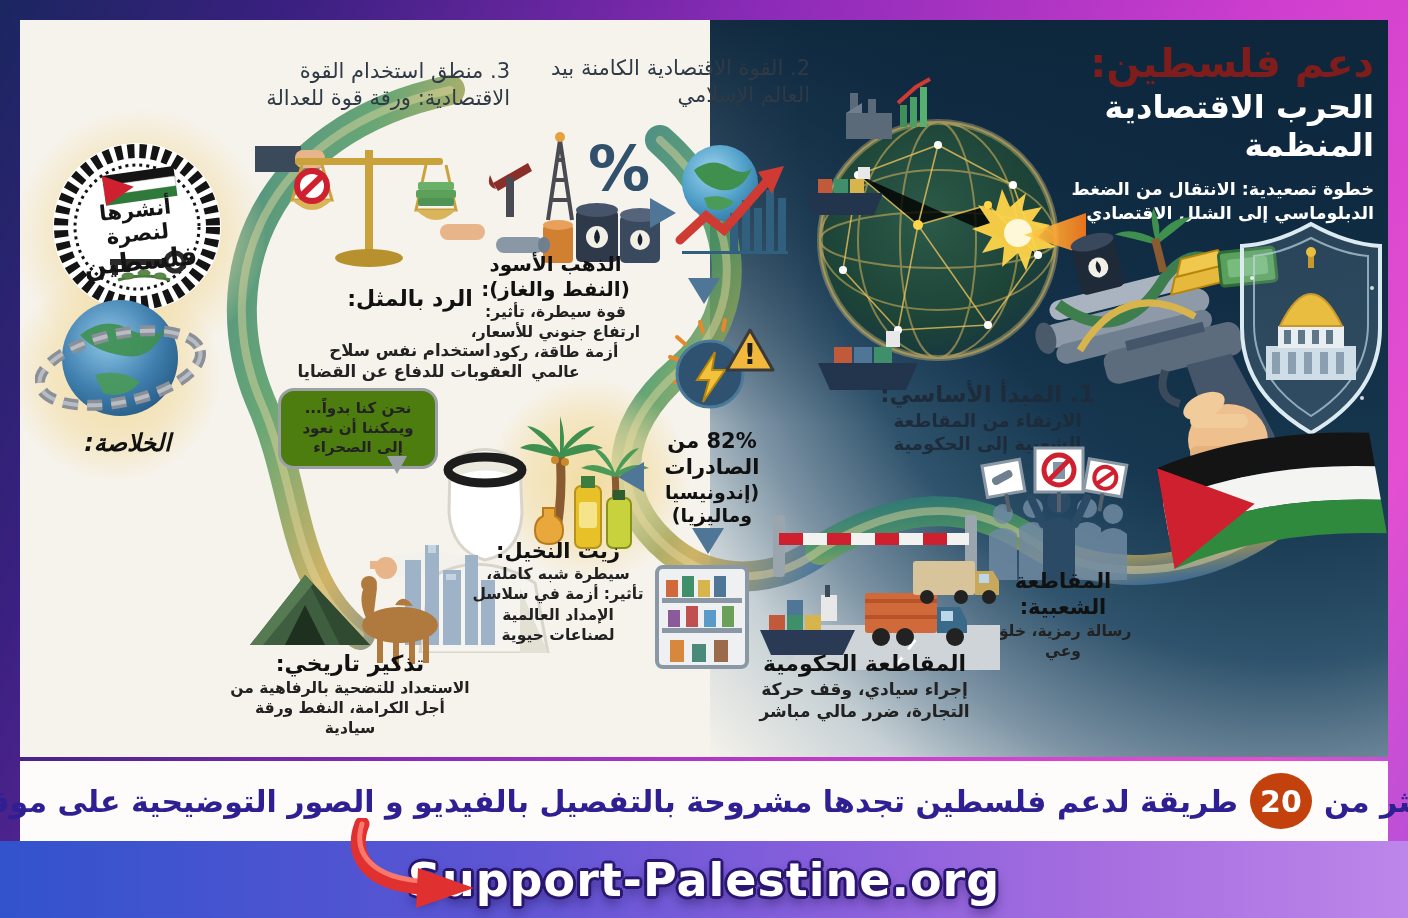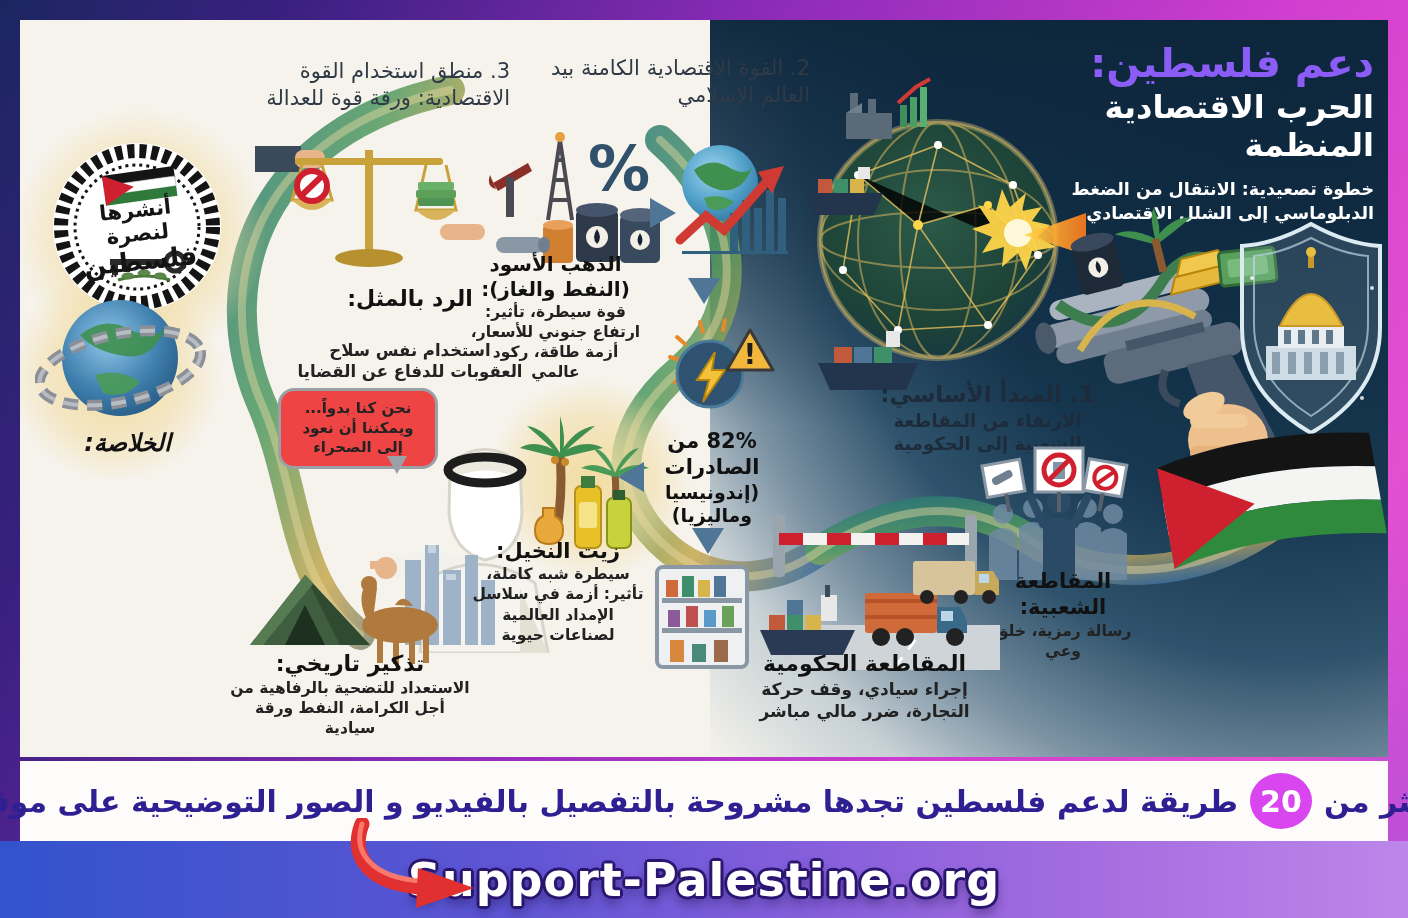--- a/index.html
+++ b/index.html
@@ -12,36 +12,36 @@
   .panel{position:absolute;left:690px;top:0;width:678px;height:737px;z-index:0;
     background:
       linear-gradient(180deg,rgba(13,38,60,.95) 0%,rgba(14,41,64,.55) 30%,rgba(14,41,64,0) 55%),
       radial-gradient(130% 140% at 85% 10%, #0e2940 0%, #16374f 40%, #2f536c 55%, #7b92a3 68%, #c7d1d5 78%, rgba(246,243,236,0) 92%);}
   .ar{direction:rtl;text-align:center;color:#1d1d1d;}
   .blockTitle{font-weight:800;font-size:20px;color:#111;line-height:1.25;}
   .blockBody{font-weight:700;font-size:15.5px;color:#222;line-height:1.3;}
   .secHeader{font-weight:400;font-size:21px;color:#2f3a46;line-height:1.3;text-align:right;}
   .glow{border-radius:50%;background:radial-gradient(circle,#f2dca2 0%,rgba(242,220,162,.55) 45%,rgba(242,220,162,0) 72%);}
   .z2{z-index:2;}
-  .titleGold{color:#8b5cf6;font-weight:800;}
+  .titleGold{color:#7f1d1d;font-weight:800;}
   .titleWhite{color:#ffffff;font-weight:800;}
   .banner{position:absolute;left:20px;top:761px;width:1368px;height:80px;background:#fdfcfa;z-index:3;
     display:flex;align-items:center;justify-content:center;}
   .bannerLine{direction:rtl;color:#2e1f93;font-weight:800;font-size:30px;white-space:nowrap;display:flex;align-items:center;gap:12px;}
   .badge{display:inline-flex;align-items:center;justify-content:center;width:62px;height:56px;border-radius:50%;
-    background:#d946ef;color:#fff;font-size:30px;font-weight:800;}
+    background:#c2410c;color:#fff;font-size:30px;font-weight:800;}
   .bottombar{position:absolute;left:0;top:841px;width:1408px;height:77px;z-index:3;
     background:linear-gradient(90deg,#3253cc 0%,#5d55d4 35%,#8a60dc 60%,#a86fe0 80%,#bc86ea 100%);
     display:flex;align-items:center;justify-content:center;}
   .site{color:#fff;font-weight:800;font-size:46px;letter-spacing:1px;
     text-shadow:-3px 0 #2a1670,3px 0 #2a1670,0 -3px #2a1670,0 3px #2a1670,-2px -2px #2a1670,2px 2px #2a1670,-2px 2px #2a1670,2px -2px #2a1670,0 7px 12px rgba(20,10,60,.55);}
   .arrowDown{width:0;height:0;border-left:16px solid transparent;border-right:16px solid transparent;border-top:26px solid #4f7696;}
   .arrowRight{width:0;height:0;border-top:15px solid transparent;border-bottom:15px solid transparent;border-left:26px solid #4f7696;}
   .arrowLeft{width:0;height:0;border-top:15px solid transparent;border-bottom:15px solid transparent;border-right:26px solid #4f7696;}
-  .bubble{background:#ef4444;border:3px solid #9aa0a6;border-radius:16px;padding:8px 10px;font-weight:800;font-size:15px;color:#222;direction:rtl;text-align:center;line-height:1.3;position:relative;}
+  .bubble{background:#4d7c0f;border:3px solid #9aa0a6;border-radius:16px;padding:8px 10px;font-weight:800;font-size:15px;color:#222;direction:rtl;text-align:center;line-height:1.3;position:relative;}
   .bubble:after{content:"";position:absolute;right:28px;bottom:-18px;border:10px solid transparent;border-top:18px solid #9aa0a6;}
 </style>
 </head>
 <body>
 
 <div class="frame">
   <div class="canvas">
 
     <div class="panel"></div>
 

